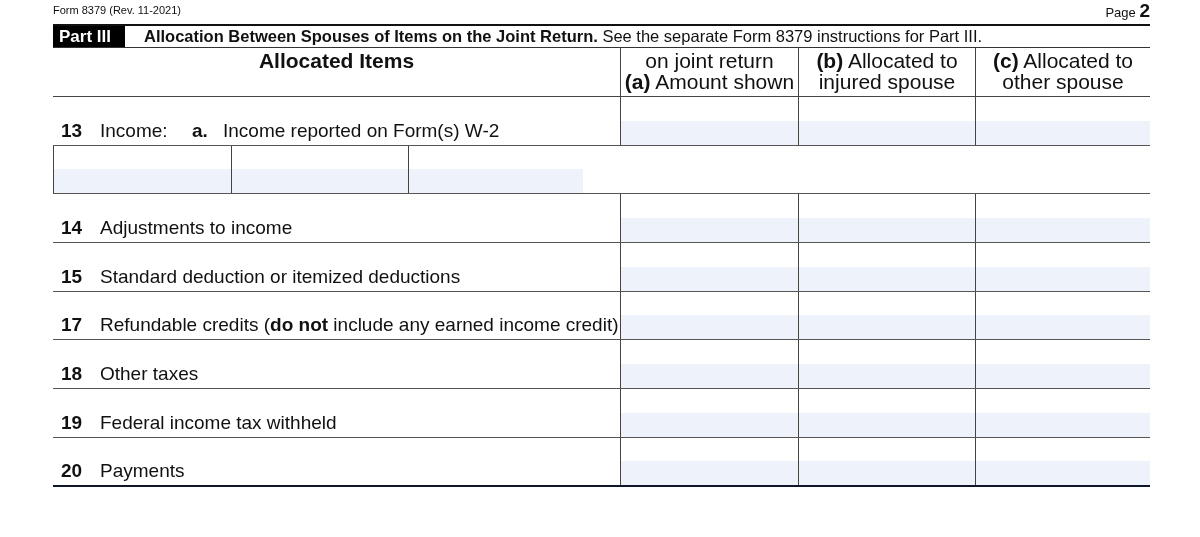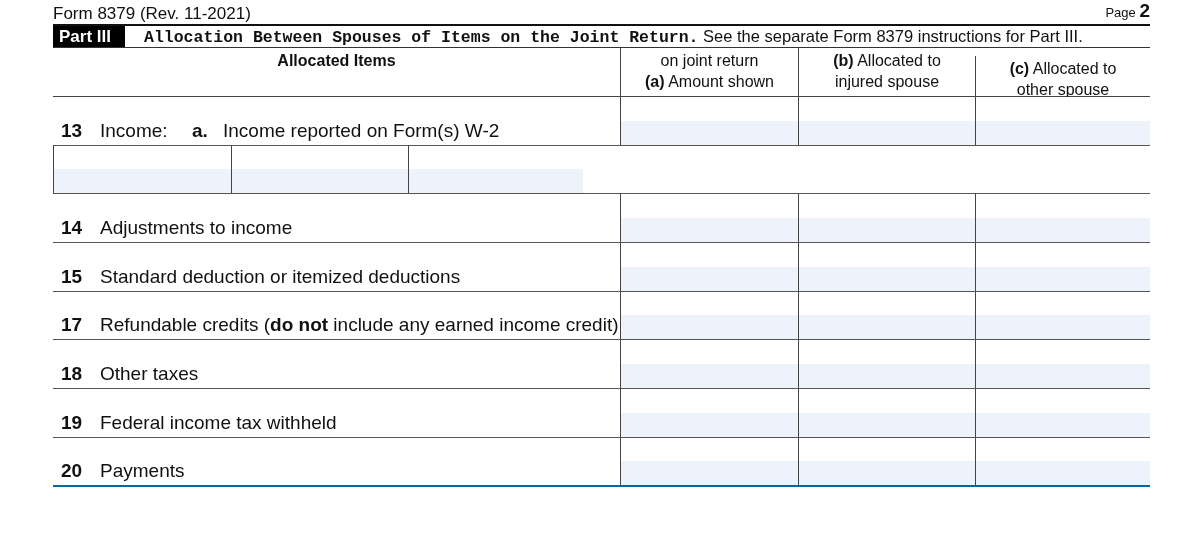--- a/index.html
+++ b/index.html
@@ -1,45 +1,45 @@
 <!DOCTYPE html>
 <html><head>
   <meta charset="utf-8">
   <style>
     * { box-sizing: border-box; margin: 0; padding: 0; }
     html, body { width: 1200px; height: 537px; background: #ffffff; overflow: hidden; }
     body { font-family: "Liberation Sans", sans-serif; color: #111; position: relative; }
 
-    .form-id { position: absolute; left: 53px; top: 4px; font-size: 17px; }
+    .form-id { position: absolute; left: 53px; top: 4px; font-size: 11px; }
     .page-no { position: absolute; right: 50px; top: 0px; font-size: 13px; }
     .page-no b { font-size: 19px; font-weight: bold; }
 
     .part-row {
       position: absolute; left: 53px; top: 24px; width: 1097px; height: 24px;
       border-top: 2px solid #111; border-bottom: 1px solid #333;
       display: flex; align-items: center;
     }
     .part-badge {
       background: #000; color: #fff; font-weight: bold; font-size: 17px;
       height: 21px; line-height: 21px; padding: 0 6px; width: 72px; margin-top: -1px;
     }
     .part-title { font-size: 16.5px; margin-left: 19px; white-space: nowrap; }
-    .part-title b { font-weight: bold; font-family: Liberation Mono, monospace; }
+    .part-title b { font-weight: bold; }
 
     .header-row {
       position: absolute; left: 53px; top: 48px; width: 1097px; height: 49px;
       border-bottom: 1px solid #444; display: flex;
     }
-    .hcell { font-size: 16px; text-align: center; line-height: 21px; padding-top: 2px; }
+    .hcell { font-size: 21px; text-align: center; line-height: 21px; padding-top: 2px; }
     .hcell b { font-weight: bold; }
     .h-items { width: 567px; }
     .h-col { border-left: 1.5px solid #444; }
     .h-a { width: 178px; }
     .h-b { width: 177px; }
-    .h-c { width: 175px; margin-top: 8px; }
+    .h-c { width: 175px; }
 
     .rows { position: absolute; left: 53px; top: 97px; width: 1097px; }
     .row {
       height: 48.7px; border-bottom: 1.5px solid #555; display: flex; position: relative;
     }
     .row .desc { width: 567px; position: relative; font-size: 19px; }
     .row .desc .line-label {
       position: absolute; left: 0; bottom: 3px; white-space: nowrap;
     }
     .row .num { display: inline-block; width: 47px; font-weight: bold; padding-left: 8px; }
@@ -50,21 +50,21 @@
       border-left: 1.5px solid #444; position: relative; background: #fff;
     }
     .cell .shade {
       position: absolute; left: 0; right: 0; bottom: 0; height: 24px; background: #eef2fb;
       border: none; width: 100%; font-family: "Liberation Sans", sans-serif; font-size: 14px;
       text-align: right; padding-right: 6px; outline: none;
     }
     .cell-a { width: 178px; }
     .cell-b { width: 177px; }
     .cell-c { width: 175px; }
-    .row:last-child { border-bottom: 2px solid #0369a1; }
+    .row:last-child { border-bottom: 2px solid #0f172a; }
   </style>
 </head>
 <body>
 
 <div class="form-id">Form 8379 (Rev. 11-2021)</div>
 <div class="page-no"><span>Page</span> <b>2</b></div>
 
 <div class="part-row">
   <div class="part-badge">Part III</div>
   <div class="part-title"><b>Allocation Between Spouses of Items on the Joint Return.</b><span> See the separate Form 8379 instructions for Part III.</span></div>

